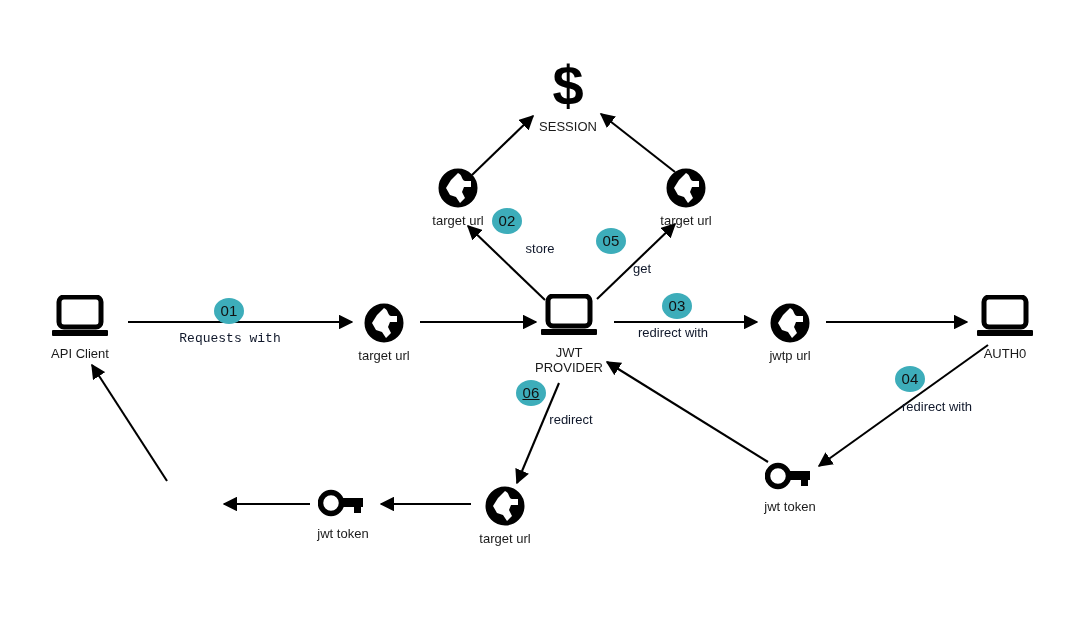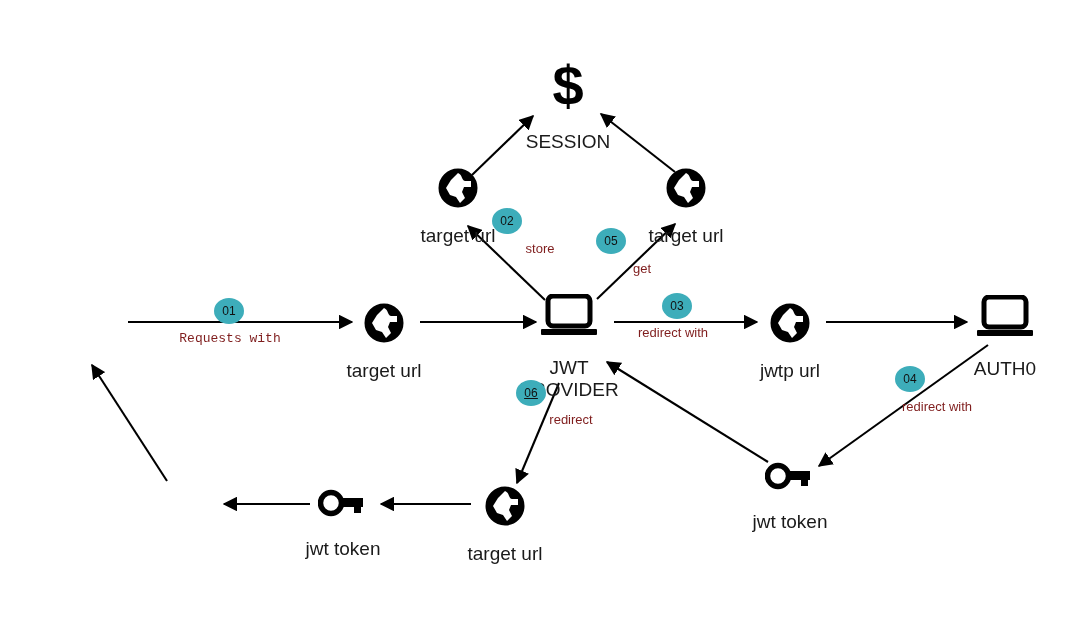--- a/index.html
+++ b/index.html
@@ -38,48 +38,48 @@
     text-align: center;
     line-height: 1;
   }
   .node .glyph {
     display: block;
     margin: 0 auto;
     line-height: 0;
   }
   .node .node-label {
     display: block;
-    margin-top: 17px;
-    font-size: 19px;
+    margin-top: 5px;
+    font-size: 13px;
     color: #1a1a1a;
     white-space: pre-line;
     line-height: 1.18;
   }
 
   
   .badge {
     position: absolute;
     width: 30px;
     height: 26px;
     margin-left: -15px;
     margin-top: -13px;
     border-radius: 50%;
     background: #3dadba;
     color: #111111;
-    font-size: 12px;
+    font-size: 15px;
     line-height: 26px;
     text-align: center;
     letter-spacing: 0.2px;
   }
 
   
   .edge-label {
     position: absolute;
     font-size: 13px;
-    color: #7f1d1d;
+    color: #0f172a;
     white-space: nowrap;
     line-height: 1;
   }
   .edge-label.c { transform: translate(-50%, -50%); }
 </style>
 </head>
 <body>
 
 <div id="canvas">
 
@@ -100,20 +100,29 @@
       <line x1="826" y1="322" x2="967" y2="322"></line>
       <line x1="988" y1="345" x2="819" y2="466"></line>
       <line x1="768" y1="462" x2="607" y2="362"></line>
       <line x1="559" y1="383" x2="517" y2="483"></line>
       <line x1="471" y1="504" x2="381" y2="504"></line>
       <line x1="310" y1="504" x2="224" y2="504"></line>
       <line x1="167" y1="481" x2="92" y2="365"></line>
     </g>
   </svg>
 
+  <div class="node" style="left:80px; top:295px;">
+    <span class="glyph">
+      <svg width="60" height="46" viewBox="0 0 60 46">
+        <rect x="9" y="2" width="42" height="30" rx="5" ry="5" fill="none" stroke="#000" stroke-width="5"></rect>
+        <rect x="2" y="35" width="56" height="6" rx="1" fill="#000"></rect>
+      </svg>
+    </span>
+    <span class="node-label">API Client</span>
+  </div>
 
   <div class="node" style="left:384px; top:303px;">
     <span class="glyph">
       <svg width="40" height="40" viewBox="0 0 40 40">
         <circle cx="20" cy="20" r="18" fill="#000"></circle>
         <path d="M20 5 C25 7 23 12 27 13 L33 13 L33 19 L26 19 L24 24 L27 30 L22 35 L18 29 L12 27 L8 20 L13 12 Z" fill="#fff"></path>
         <circle cx="20" cy="20" r="18" fill="none" stroke="#000" stroke-width="3"></circle>
       </svg>
     </span>
     <span class="node-label">target url</span>

